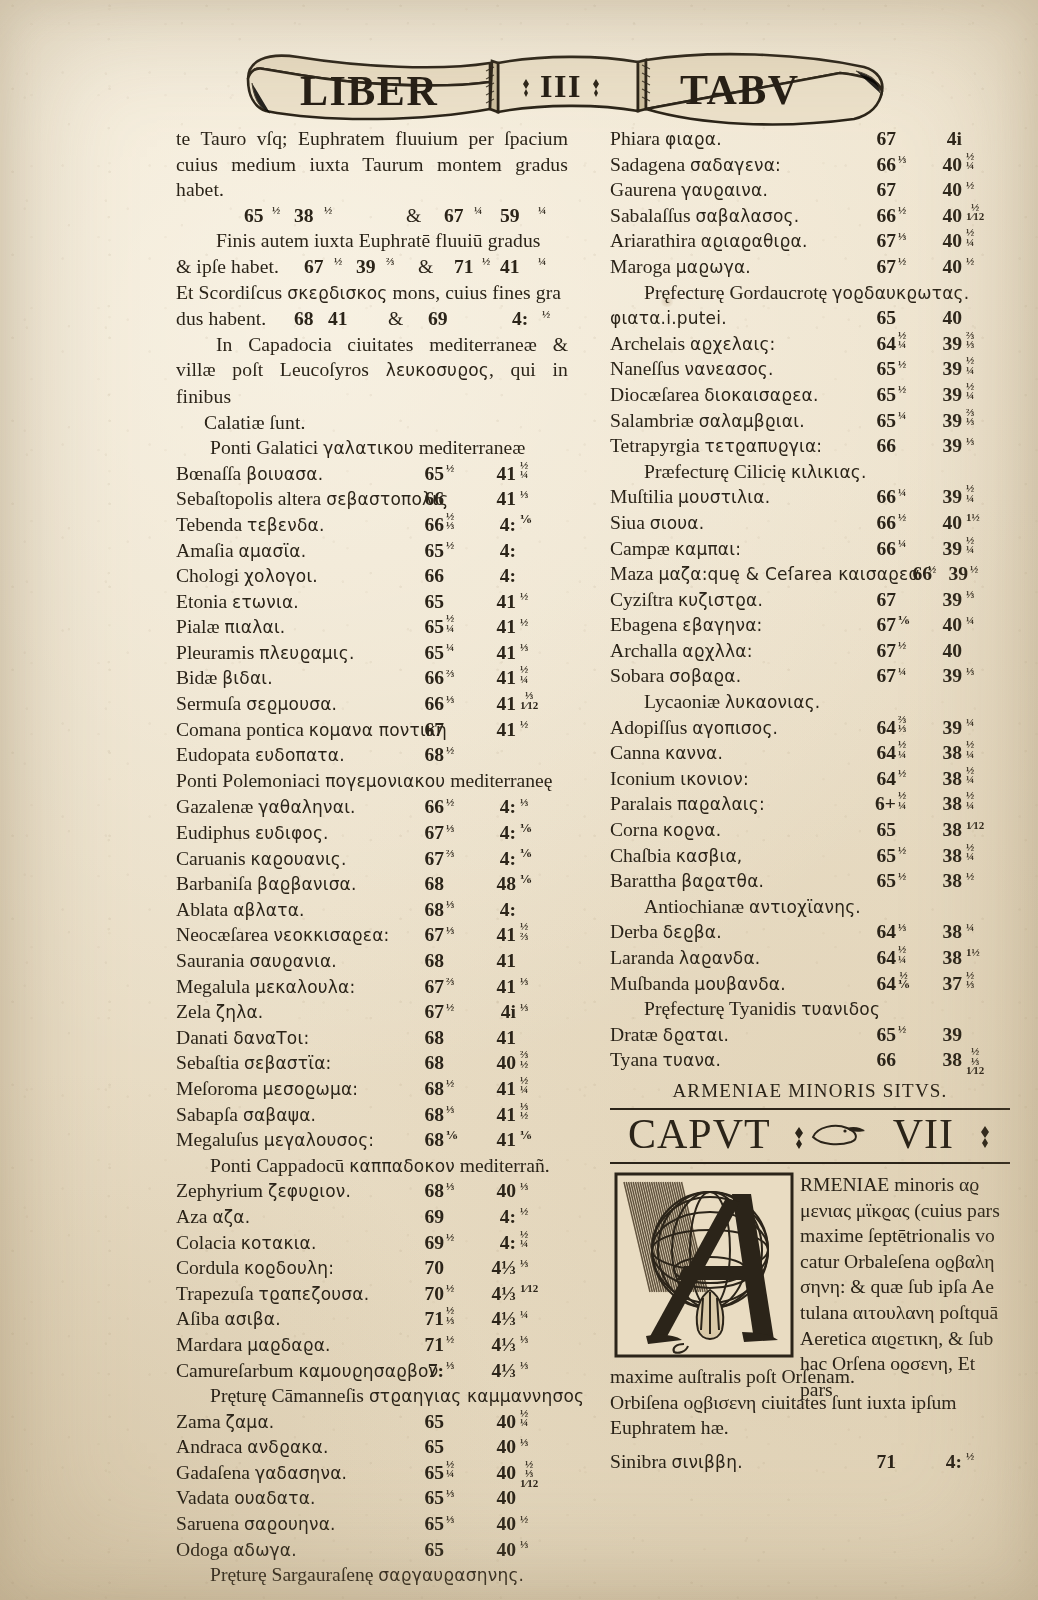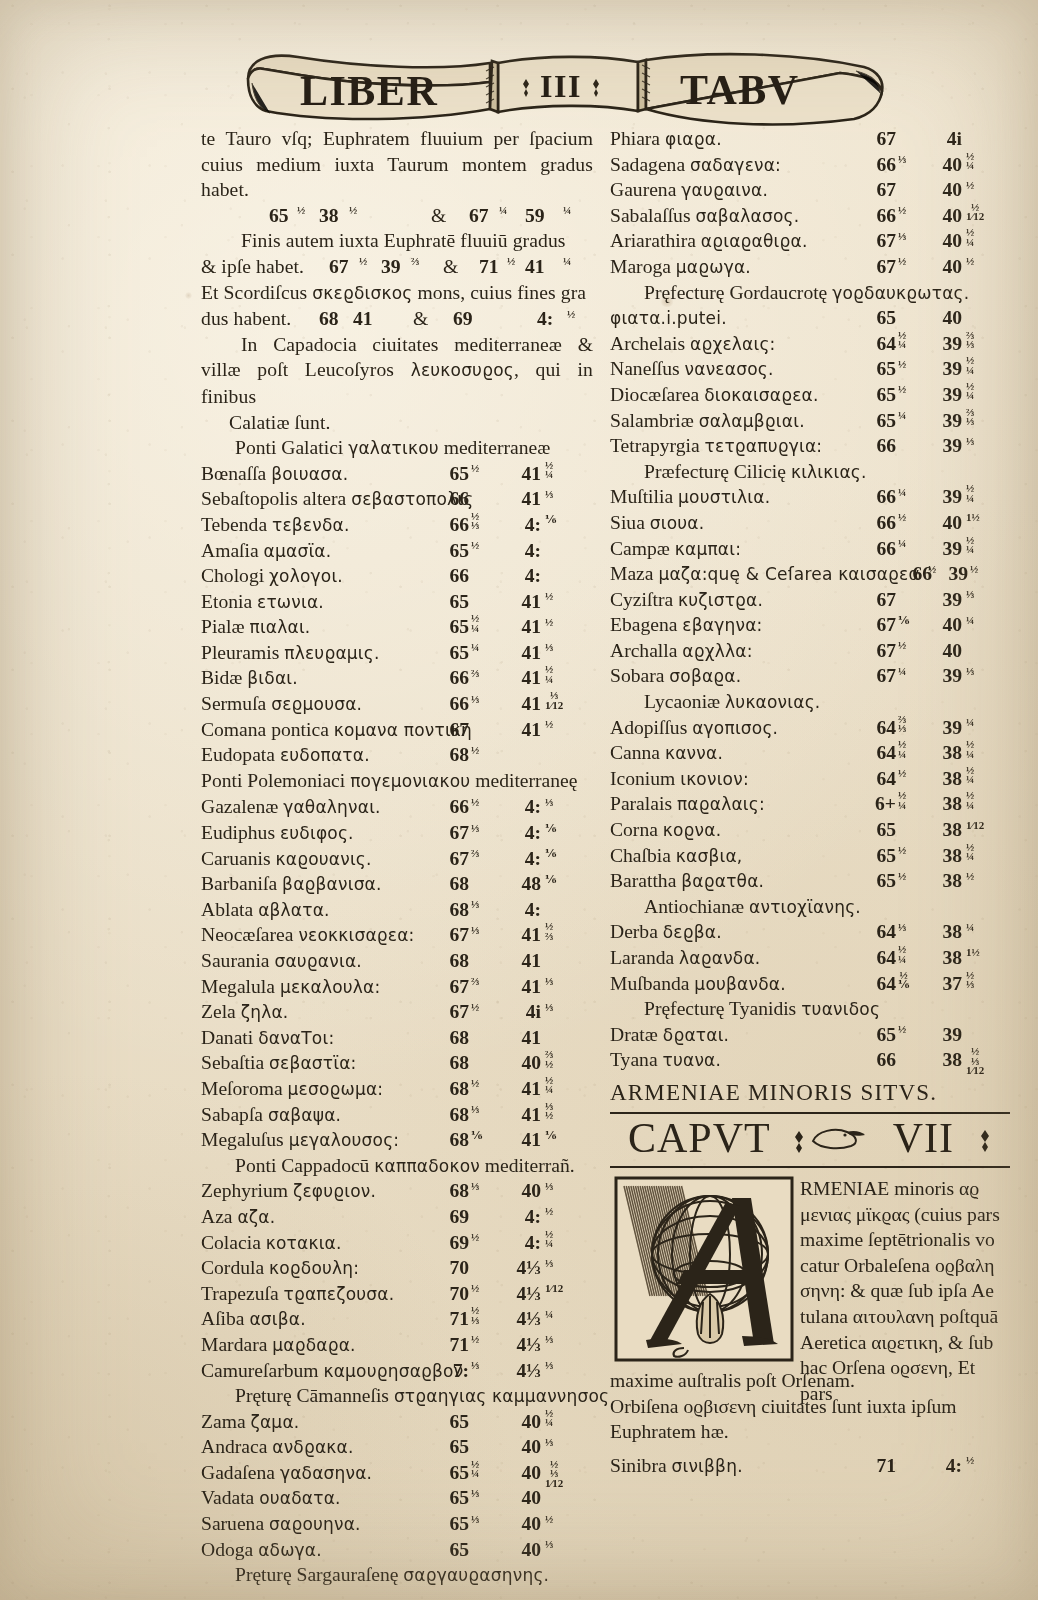--- a/index.html
+++ b/index.html
@@ -48,21 +48,21 @@
   #banner { position:absolute; left:240px; top:49px; width:650px; height:78px; }
   #banner svg { display:block; }
   .bannertext {
     font-family: "Liberation Serif", "DejaVu Serif", serif;
     font-weight: 700; fill:#241d14;
     letter-spacing: 1.5px;
   }
 
   
   .col { position:absolute; top:126px; }
-  #colL { left: 201px; width: 392px; }
+  #colL { left: 176px; width: 392px; }
   #colR { left: 610px; width: 400px; }
 
   .para {
     font-size: 19.6px;
     line-height: 25.6px;
     text-align: justify;
     margin: 0 0 0 0;
     letter-spacing: .1px;
   }
   .para .ind { display:inline-block; width:40px; }
@@ -97,21 +97,22 @@
     font-size: 19.6px; line-height: 25.6px; height:25.6px;
     white-space: nowrap; padding-left: 34px;
   }
   .full { font-size:19.6px; line-height:25.6px; white-space:nowrap; }
   .fs { display:inline-block; vertical-align:super; font-size:11px; line-height:9.5px;
         font-weight:700; text-align:center; }
   .fs span { display:block; }
 
   
   .bigcap {
-    font-size: 23px;
+    text-align:center;
+    font-size: 19px;
     letter-spacing: 1.2px;
     margin-top: 7px;
   }
   #caput {
     position: relative;
     margin-top: 6px;
     border-top: 2.5px solid #2b2419;
     border-bottom: 2.5px solid #2b2419;
     padding: 2px 0 4px 0;
     height: 46px;

